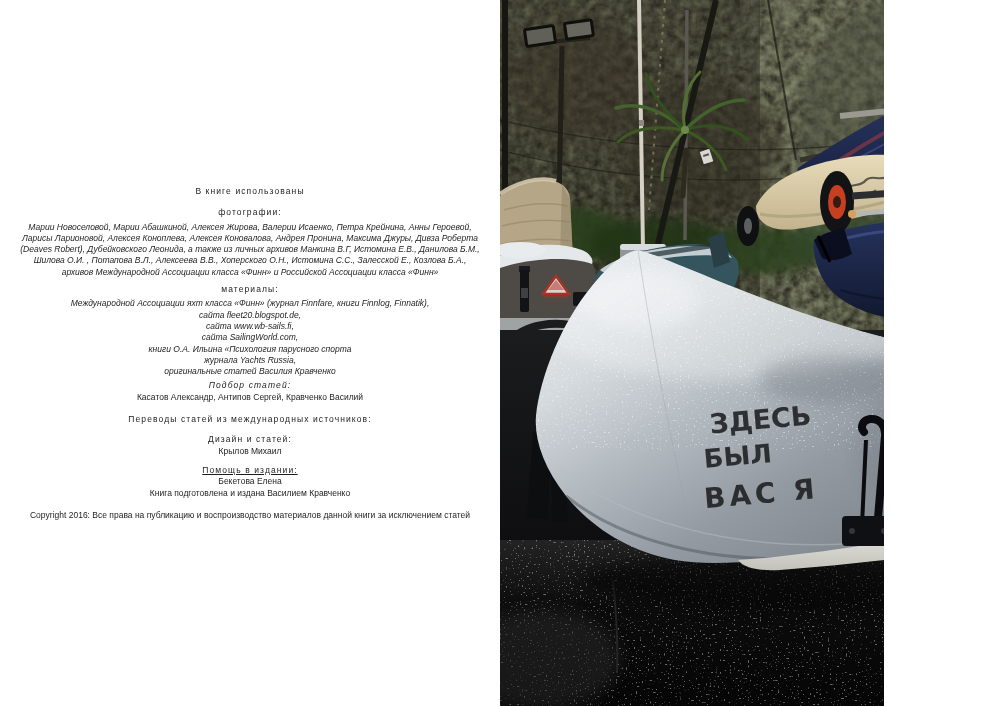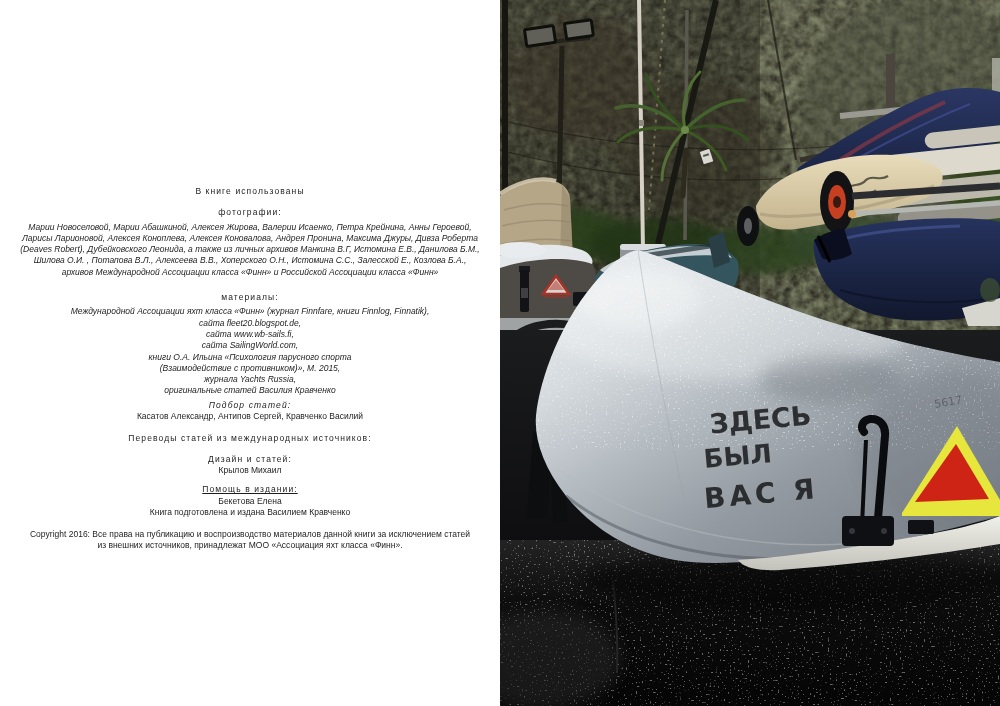--- a/index.html
+++ b/index.html
@@ -1,22 +1,22 @@
 <!DOCTYPE html>
 <html><head>
 <meta charset="utf-8">
 <style>
   html,body{margin:0;padding:0;background:#ffffff;}
   body{width:1000px;height:706px;font-family:"Liberation Sans",sans-serif;}
-  .spread{position:relative;width:1000px;height:706px;background:#ffffff;overflow:hidden;}
+  .spread{position:relative;width:884px;height:706px;background:#ffffff;overflow:hidden;}
   .page-left{position:absolute;left:0;top:0;width:500px;height:706px;background:#ffffff;}
   .textcol{position:absolute;top:186px;left:0;width:500px;text-align:center;color:#1d1d1d;}
   .line{font-size:8.5px;line-height:11.3px;white-space:nowrap;}
   .heading{letter-spacing:1.1px;}
-  .mt3{margin-top:3px;font-style:italic;}.mt6{margin-top:14px;}.mt8{margin-top:8px;text-decoration:underline;}
+  .mt3{margin-top:3px;font-style:italic;}.mt6{margin-top:6px;}.mt8{margin-top:8px;text-decoration:underline;}
   .mt9{margin-top:9px;}.mt10{margin-top:10px;}.mt11{margin-top:11px;}.mt103{}
   .page-right{position:absolute;left:500px;top:0;width:500px;height:706px;background:#1a1a16;overflow:hidden;}
   .page-right svg{display:block;}
   .graf{font-family:"DejaVu Sans",sans-serif;font-weight:bold;fill:#1d1e20;opacity:.88;}
 </style>
 </head>
 <body>
 
 <div class="spread">
 
@@ -31,35 +31,33 @@
         <div class="line">Шилова О.И. , Потапова В.Л., Алексеева В.В., Хоперского О.Н., Истомина С.С., Залесской Е., Козлова Б.А.,</div>
         <div class="line">архивов Международной Ассоциации класса «Финн» и Российской Ассоциации класса «Финн»</div>
       </div>
       <div class="line heading mt6">материалы:</div>
       <div class="mt3">
         <div class="line">Международной Ассоциации яхт класса «Финн» (журнал Finnfare, книги Finnlog, Finnatik),</div>
         <div class="line">сайта fleet20.blogspot.de,</div>
         <div class="line">сайта www.wb-sails.fi,</div>
         <div class="line">сайта SailingWorld.com,</div>
         <div class="line">книги О.А. Ильина «Психология парусного спорта</div>
-        <div class="line">(Взаимодействие с противником)», М. 2015,</div>
         <div class="line">журнала Yachts Russia,</div>
         <div class="line">оригинальные статей Василия Кравченко</div>
       </div>
       <div class="line heading mt3">Подбор статей:</div>
       <div class="line">Касатов Александр, Антипов Сергей, Кравченко Василий</div>
       <div class="line heading mt11">Переводы статей из международных источников:</div>
       <div class="line heading mt9">Дизайн и статей:</div>
       <div class="line">Крылов Михаил</div>
       <div class="line heading mt8">Помощь в издании:</div>
       <div class="line">Бекетова Елена</div>
       <div class="line mt103">Книга подготовлена и издана Василием Кравченко</div>
       <div class="mt11">
         <div class="line">Copyright 2016: Все права на публикацию и воспроизводство материалов данной книги за исключением статей</div>
-        <div class="line">из внешних источников, принадлежат МОО «Ассоциация яхт класса «Финн».</div>
       </div>
     </div>
   </div>
 
   <div class="page-right">
     <svg width="500" height="706" viewBox="0 0 500 706" xmlns="http://www.w3.org/2000/svg">
       <defs>
         <linearGradient id="hillGrad" x1="0" y1="0" x2="0" y2="1">
           <stop offset="0" stop-color="#35332a"></stop>
             <stop offset="1" stop-color="#23221a"></stop>

